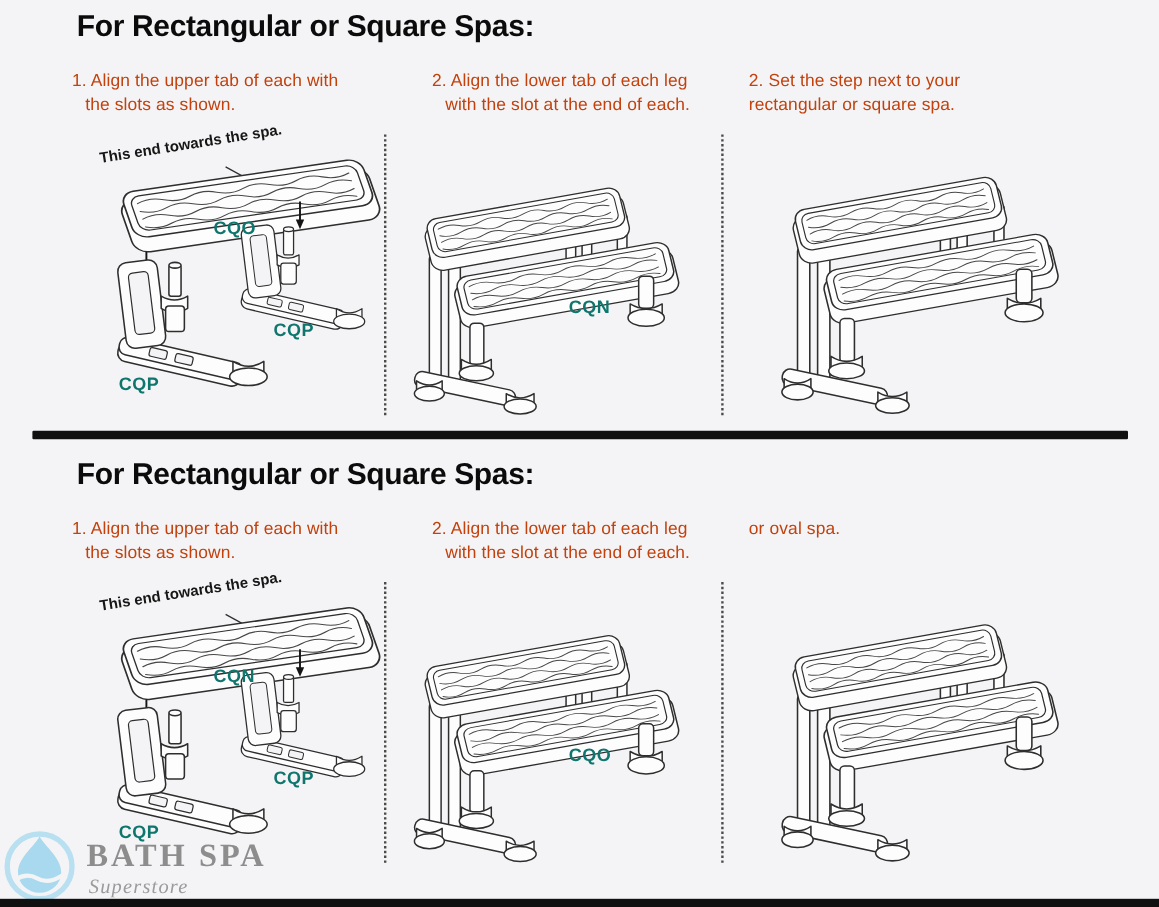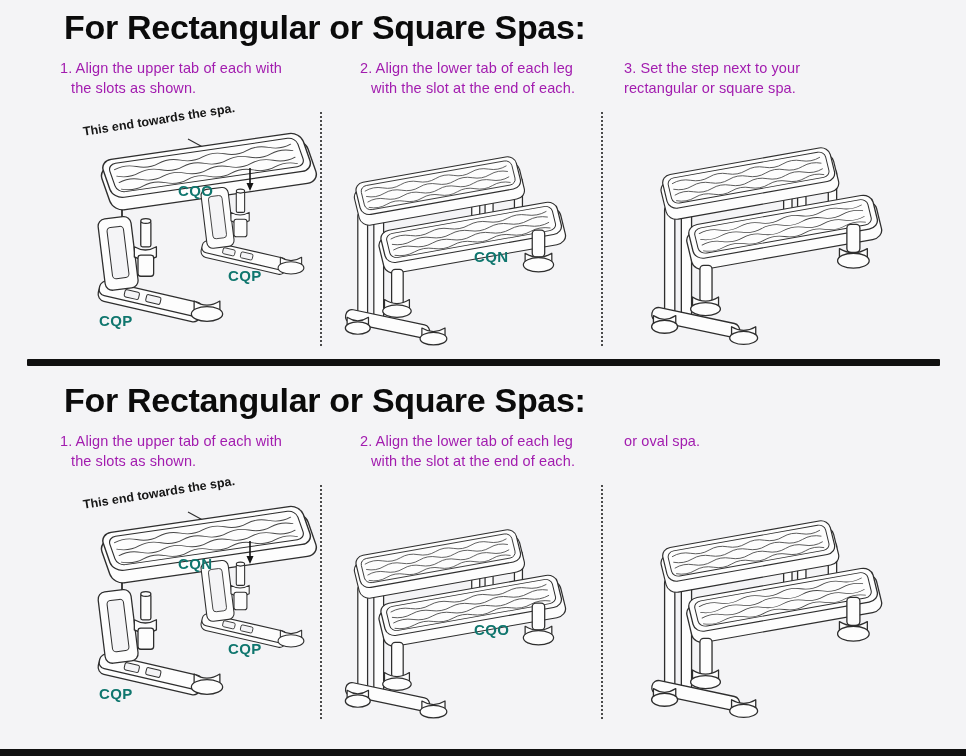--- a/index.html
+++ b/index.html
@@ -10,27 +10,27 @@
     background:#f4f4f6; overflow:hidden;
   }
 
   
   .panel { position:absolute; left:0; width:966px; height:360px; }
   .panel-1 { top:0; }
   .panel-2 { top:373px; }
 
   .panel-title {
     position:absolute; left:64px; top:8px; margin:0;
-    font-size:34px; font-weight:700; letter-spacing:-0.3px;
+    font-size:25px; font-weight:700; letter-spacing:-0.3px;
     color:#0b0b0b;
   }
 
   .step {
     position:absolute; top:58px;
-    font-size:14.5px; line-height:1.38; color:#a21caf; letter-spacing:0.1px;
+    font-size:14.5px; line-height:1.38; color:#c2410c; letter-spacing:0.1px;
   }
   .step span { display:block; }
   .step-1 { left:60px;  width:272px; }
   .step-2 { left:340px; width:262px;margin-left:20px; }
   .step-3 { left:624px; width:322px; }
   .ind { padding-left:11px; }
 
   .fig { position:absolute; top:112px; margin:0; height:236px; }
   .fig svg { position:absolute; left:0; top:0; width:100%; height:100%; overflow:visible; }
   .fig-exploded { left:40px;  width:280px; }
@@ -168,21 +168,21 @@
 
     <div class="step step-1">
       <span>1. Align the upper tab of each with</span>
       <span class="ind">the slots as shown.</span>
     </div>
     <div class="step step-2">
       <span>2. Align the lower tab of each leg</span>
       <span class="ind">with the slot at the end of each.</span>
     </div>
     <div class="step step-3">
-      <span>3. Set the step next to your</span>
+      <span>2. Set the step next to your</span>
       <span>rectangular or square spa.</span>
     </div>
 
     <figure class="fig fig-exploded">
       <svg viewBox="0 0 280 236">
           <use href="#explodedfig"></use>
         </svg>
       <span class="callout">This end towards the spa.</span>
       <span class="part-label board-label">CQO</span>
       <span class="part-label leg-label-right">CQP</span>
@@ -245,15 +245,24 @@
 
     <div class="vdots vdots-2"></div>
 
     <figure class="fig fig-complete">
       <svg viewBox="0 0 348 236">
           <use href="#stepunit" transform="translate(34,12) scale(0.93)"></use>
         </svg>
     </figure>
   </section>
 
+  <div class="logo">
+    <svg class="logo-mark" width="110" height="70" viewBox="0 0 110 70">
+      <circle cx="33" cy="36" r="27" fill="none" stroke="#b9e0f1" stroke-width="4.5"></circle>
+      <path d="M33,11 C27,21 15,29 15,41 a18,17 0 0 0 36,0 C51,29 39,21 33,11 Z" fill="#a9d9ee"></path>
+      <path d="M13,47 q9,-6 18,-1 t20,-2" stroke="#f4f4f6" stroke-width="3.5" fill="none" stroke-linecap="round"></path>
+    </svg>
+    <span class="logo-name">BATH SPA</span>
+    <span class="logo-sub">Superstore</span>
+  </div>
 
   <div class="bottom-bar"></div>
 </div>
 
 </body></html>

